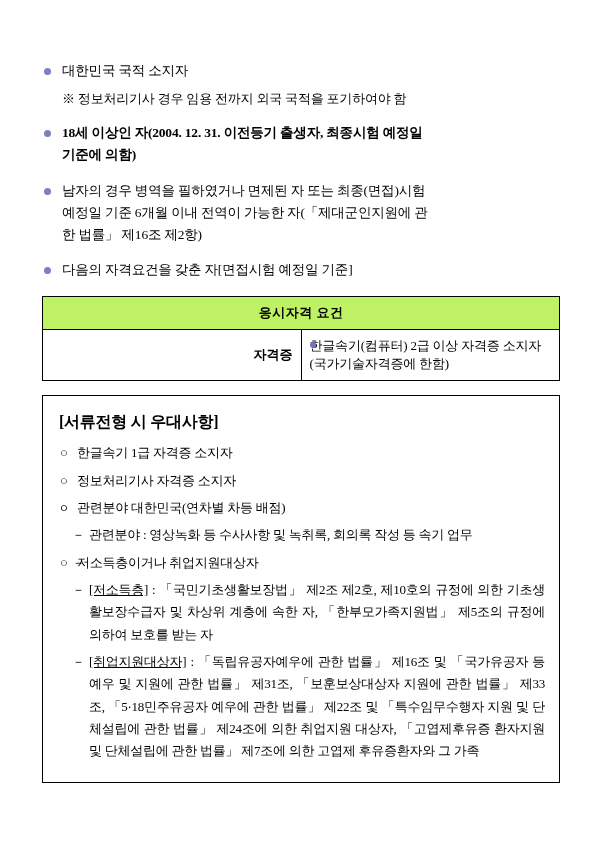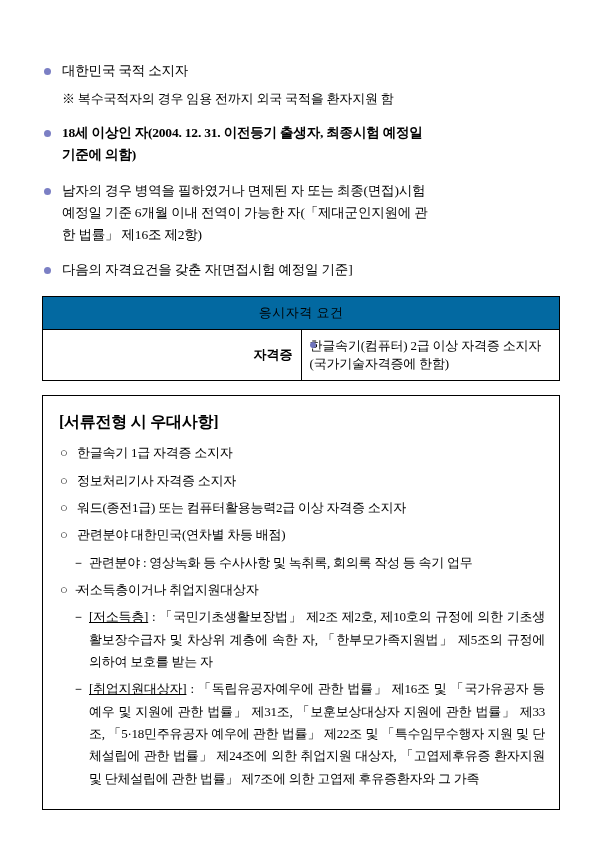--- a/index.html
+++ b/index.html
@@ -64,23 +64,23 @@
     margin: 14px 0 0 2px;
     table-layout: fixed;
   }
   .qual-table th, .qual-table td {
     border: 1px solid #000;
     padding: 7px 8px;
     font-size: 13px;
     vertical-align: middle;
   }
   .qual-head {
-    background: #0369a1;
+    background: #bef264;
     text-align: center;
-    font-weight: normal;
+    font-weight: bold;
     font-size: 13.5px;
     letter-spacing: 0.5px;
     padding: 6px 0;
   }
   .qual-label {
     width: 78px;
     text-align: right;
     font-weight: bold;
     font-size: 13.5px;
   }
@@ -147,21 +147,21 @@
 <body>
 
 <div class="page">
 
   <ul class="bullet-list">
 
     <li class="bullet-item">
       <span class="dot"></span>
       <span>대한민국 국적 소지자</span>
     </li>
-    <div class="sub-note">※ 복수국적자의 경우 임용 전까지 외국 국적을 환자지원 함</div>
+    <div class="sub-note">※ 정보처리기사 경우 임용 전까지 외국 국적을 포기하여야 함</div>
 
     <li class="bullet-item bold">
       <span class="dot"></span>
       <span>18세 이상인 자(2004. 12. 31. 이전등기 출생자, 최종시험 예정일 기준에 의함)</span>
     </li>
 
     <li class="bullet-item">
       <span class="dot"></span>
       <span>남자의 경우 병역을 필하였거나 면제된 자 또는 최종(면접)시험 예정일 기준 6개월 이내 전역이 가능한 자(「제대군인지원에 관한 법률」 제16조 제2항)</span>
     </li>
@@ -197,21 +197,20 @@
       <span>한글속기 1급 자격증 소지자</span>
     </div>
 
     <div class="circle-item">
       <span class="mark">○</span>
       <span>정보처리기사 자격증 소지자</span>
     </div>
 
     <div class="circle-item">
       <span class="mark">○</span>
-      <span>워드(종전1급) 또는 컴퓨터활용능력2급 이상 자격증 소지자</span>
     </div>
 
     <div class="circle-item">
       <span class="mark">○</span>
       <span>관련분야 대한민국(연차별 차등 배점)</span>
     </div>
 
     <div class="dash-item">
       <span class="mark">－</span>
       <span>관련분야 : 영상녹화 등 수사사항 및 녹취록, 회의록 작성 등 속기 업무</span>

